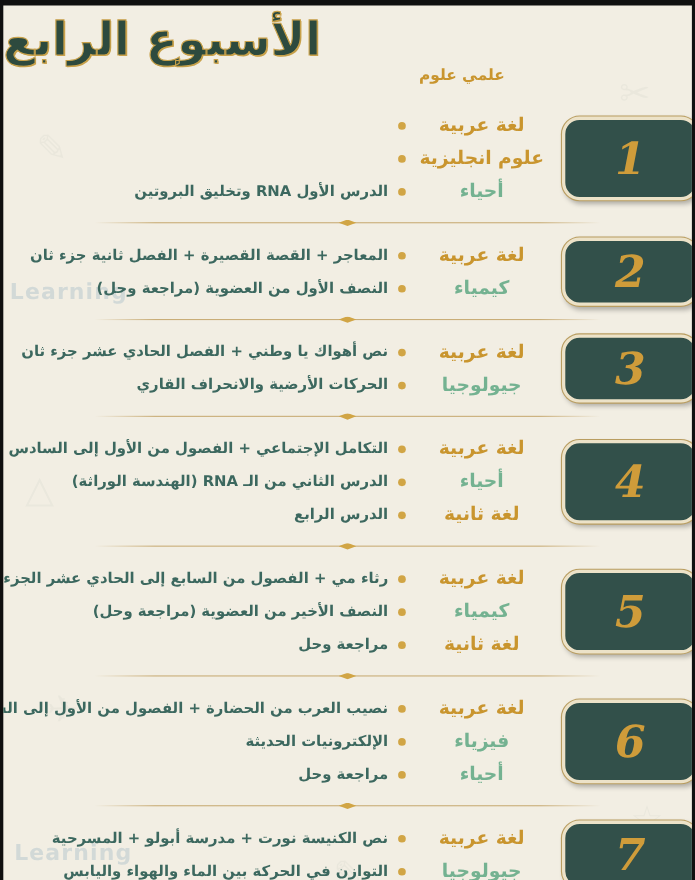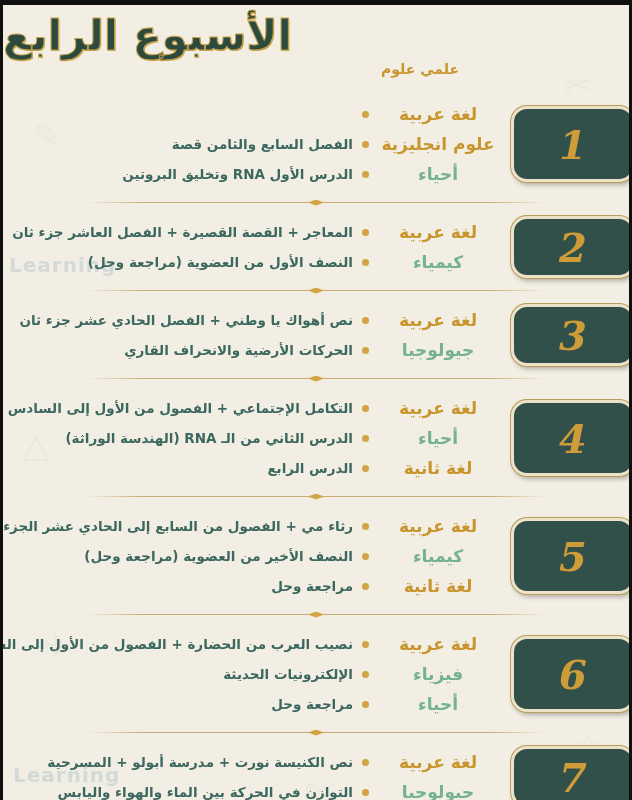--- a/index.html
+++ b/index.html
@@ -135,21 +135,20 @@
     </div>
     <div class="lines">
   <div class="line">
     <span class="subject subject--lang">لغة عربية</span>
     <span class="dot"></span>
   </div>
 
   <div class="line">
     <span class="subject subject--lang">علوم انجليزية</span>
     <span class="dot"></span>
-    <span class="lesson">الفصل السابع والثامن قصة</span>
   </div>
 
   <div class="line">
     <span class="subject subject--science">أحياء</span>
     <span class="dot"></span>
     <span class="lesson">الدرس الأول RNA وتخليق البروتين</span>
   </div>
 </div>
   </section>
 
@@ -158,21 +157,21 @@
   </div>
 
   <section class="row lines-2">
     <div class="num-block">
       <span class="num">2</span>
     </div>
     <div class="lines">
   <div class="line">
     <span class="subject subject--lang">لغة عربية</span>
     <span class="dot"></span>
-    <span class="lesson">المعاجر + القصة القصيرة + الفصل العاشر جزء ثان</span>
+    <span class="lesson">المعاجر + القصة القصيرة + الفصل ثانية جزء ثان</span>
   </div>
 
   <div class="line">
     <span class="subject subject--science">كيمياء</span>
     <span class="dot"></span>
     <span class="lesson">النصف الأول من العضوية (مراجعة وحل)</span>
   </div>
 </div>
   </section>
 

